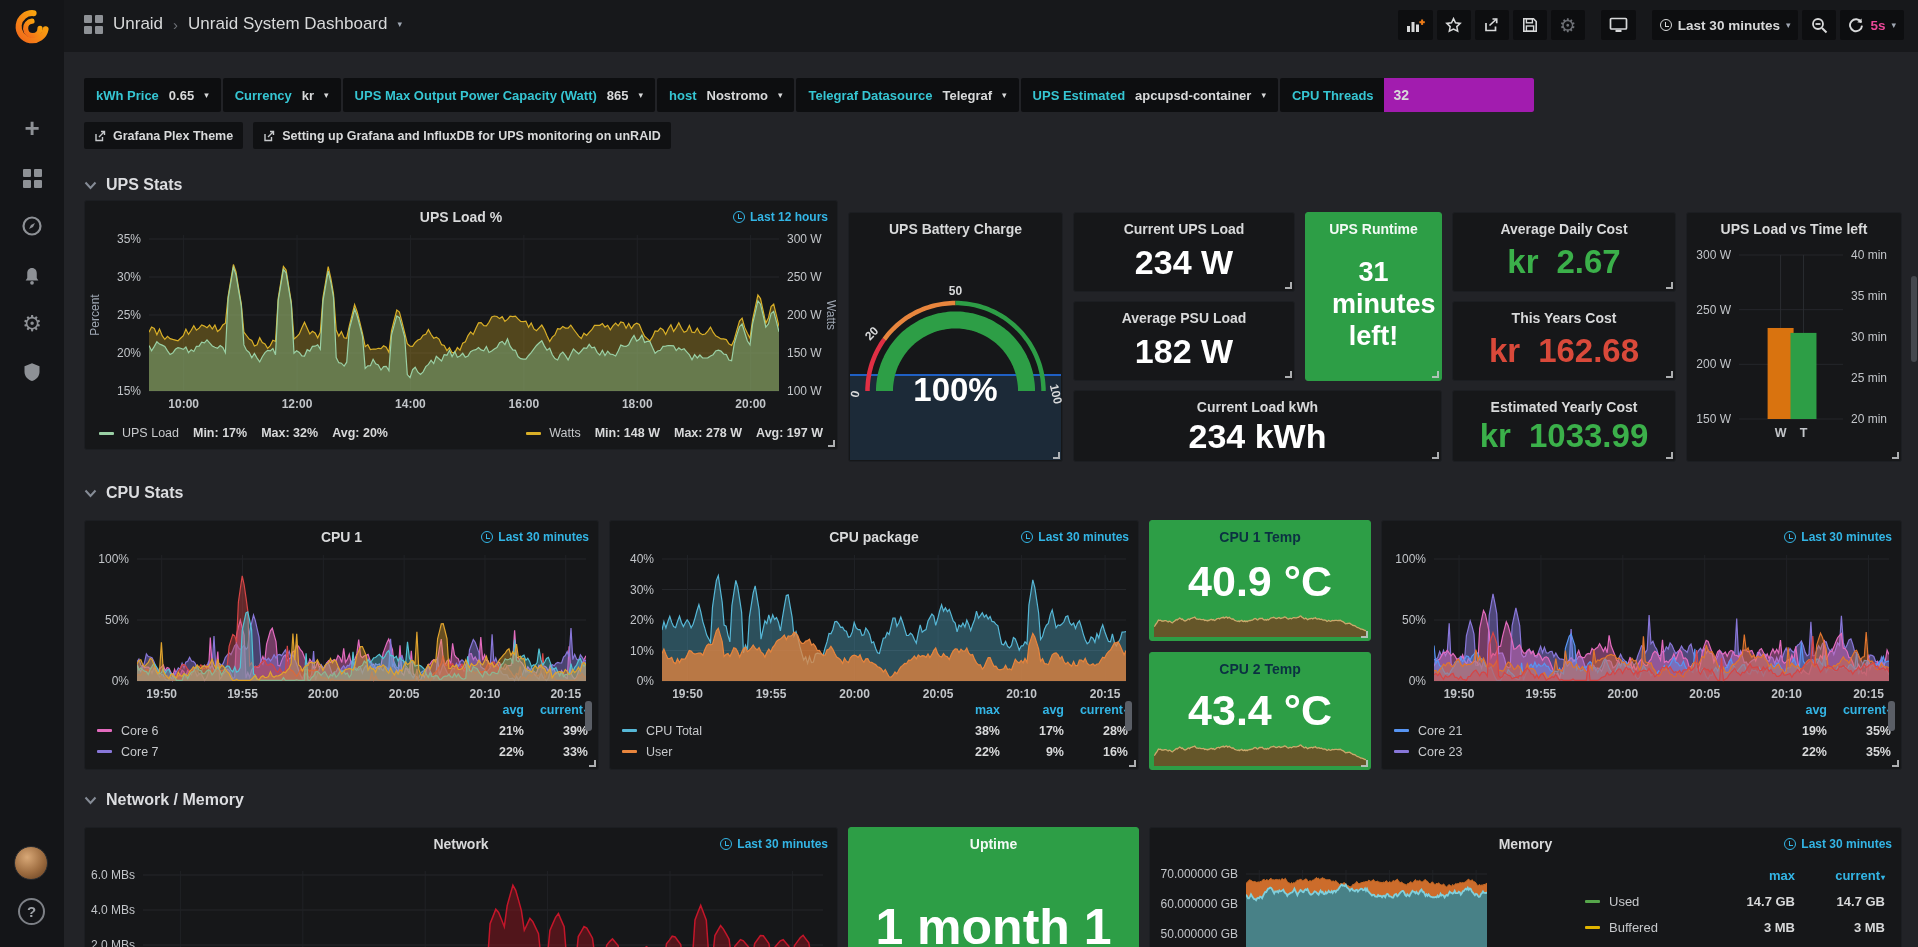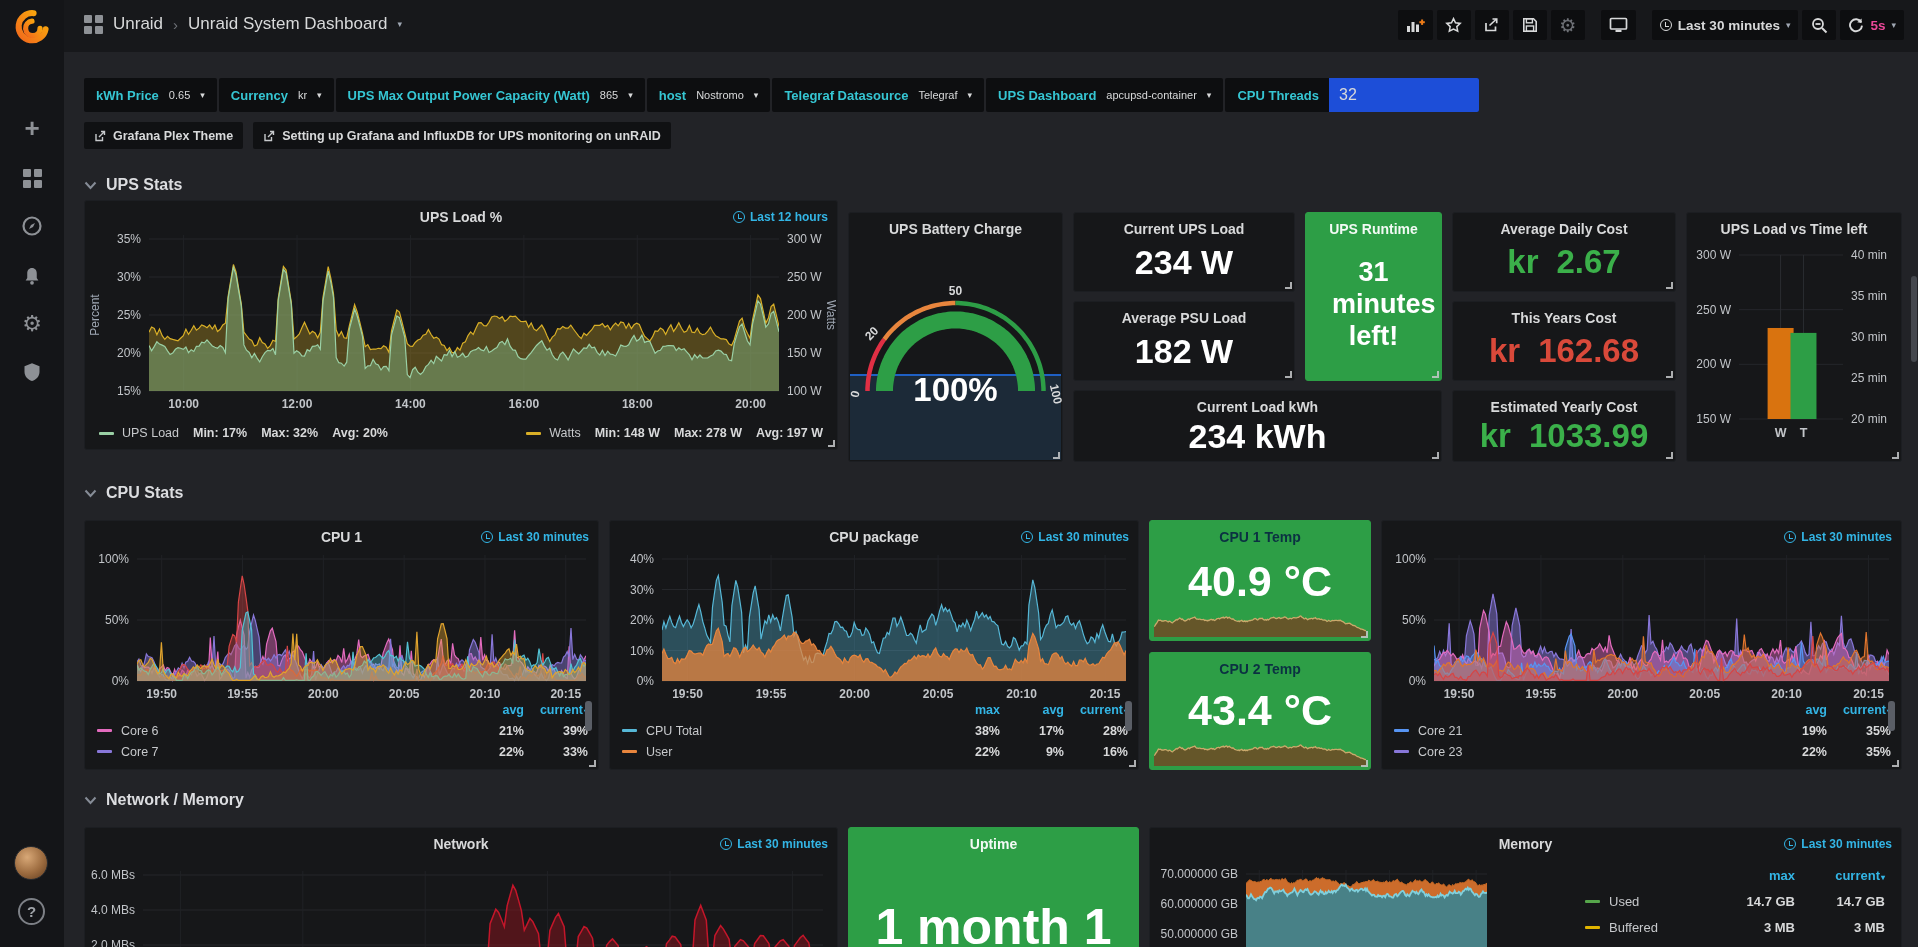--- a/index.html
+++ b/index.html
@@ -25,23 +25,23 @@
   .side-ico{position:absolute;left:0;width:64px;height:36px;display:flex;align-items:center;justify-content:center;cursor:pointer;color:#8e9196}
   .plus-glyph{font-size:26px;font-weight:700;color:#8e9196;line-height:1}
   .sq4{display:grid;grid-template-columns:8px 8px;grid-gap:3px}
   .sq4 i{width:8px;height:8px;background:#8e9196;border-radius:1px}
   .avatar{position:absolute;left:14px;top:846px;width:34px;height:34px;border-radius:50%;background:radial-gradient(circle at 38% 32%,#d8a877,#9c6b3f 55%,#5f3c20);border:1px solid #2a2c30;cursor:pointer}
   .help-circ{position:absolute;left:18px;top:898px;width:27px;height:27px;border:2px solid #7d8086;border-radius:50%;color:#9fa3a8;font-size:15px;font-weight:700;display:flex;align-items:center;justify-content:center;cursor:pointer}
   
   .var-row{position:absolute;left:84px;top:78px;display:flex;gap:2px;z-index:4}
   .chip{height:34px;background:#0d0e10;border-radius:2px;display:flex;align-items:center;padding:0 12px;gap:10px;cursor:pointer;white-space:nowrap}
   .chip-label{color:#36c6d3;font-size:13px;font-weight:700}
-  .chip-value{color:#d8d9da;font-size:11px;font-weight:400}
+  .chip-value{color:#d8d9da;font-size:13px;font-weight:700}
   .chip-caret{color:#d8d9da;font-size:9px}
-  .chip-inputbox{width:150px;height:34px;background:#1d4ed8;color:#d8d9da;font-size:16px;font-weight:400;display:flex;align-items:center;padding-left:10px;margin-right:-12px;border-radius:0 2px 2px 0}
+  .chip-inputbox{width:150px;height:34px;background:#a21caf;color:#d8d9da;font-size:14px;font-weight:700;display:flex;align-items:center;padding-left:10px;margin-right:-12px;border-radius:0 2px 2px 0}
   .link-row{position:absolute;left:84px;top:122px;display:flex;gap:10px;z-index:4}
   .link-chip{height:27px;background:#101113;border-radius:2px;display:flex;align-items:center;gap:7px;padding:0 10px;font-size:12.5px;font-weight:700;color:#d8d9da;cursor:pointer}
   
   .sect{position:absolute;display:flex;align-items:center;gap:9px;font-size:16px;font-weight:700;color:#dcdde0;cursor:pointer;z-index:3}
   .sect svg{opacity:.8}
   
   .panel{position:absolute;background:#161719;border:1px solid #1c1e22;border-radius:3px;overflow:hidden}
   .panel.green{background:#2d9e46;border-color:#2d9e46}
   .p-head{position:relative;height:30px;z-index:2}
   .p-title{position:absolute;left:0;right:0;top:8px;text-align:center;font-size:14px;font-weight:700;color:#d8d9da;cursor:pointer}
@@ -231,21 +231,21 @@
       <span class="chip-label">host</span>
       <span class="chip-value">Nostromo</span>
       <span class="chip-caret">▾</span>
     </div>
     <div class="chip">
       <span class="chip-label">Telegraf Datasource</span>
       <span class="chip-value">Telegraf</span>
       <span class="chip-caret">▾</span>
     </div>
     <div class="chip">
-      <span class="chip-label">UPS Dashboard</span>
+      <span class="chip-label">UPS Estimated</span>
       <span class="chip-value">apcupsd-container</span>
       <span class="chip-caret">▾</span>
     </div>
     <div class="chip">
       <span class="chip-label">CPU Threads</span>
       <div class="chip-inputbox">32</div>
     </div>
   </div>
 <div class="link-row" id="link-row">
     <div class="link-chip">

